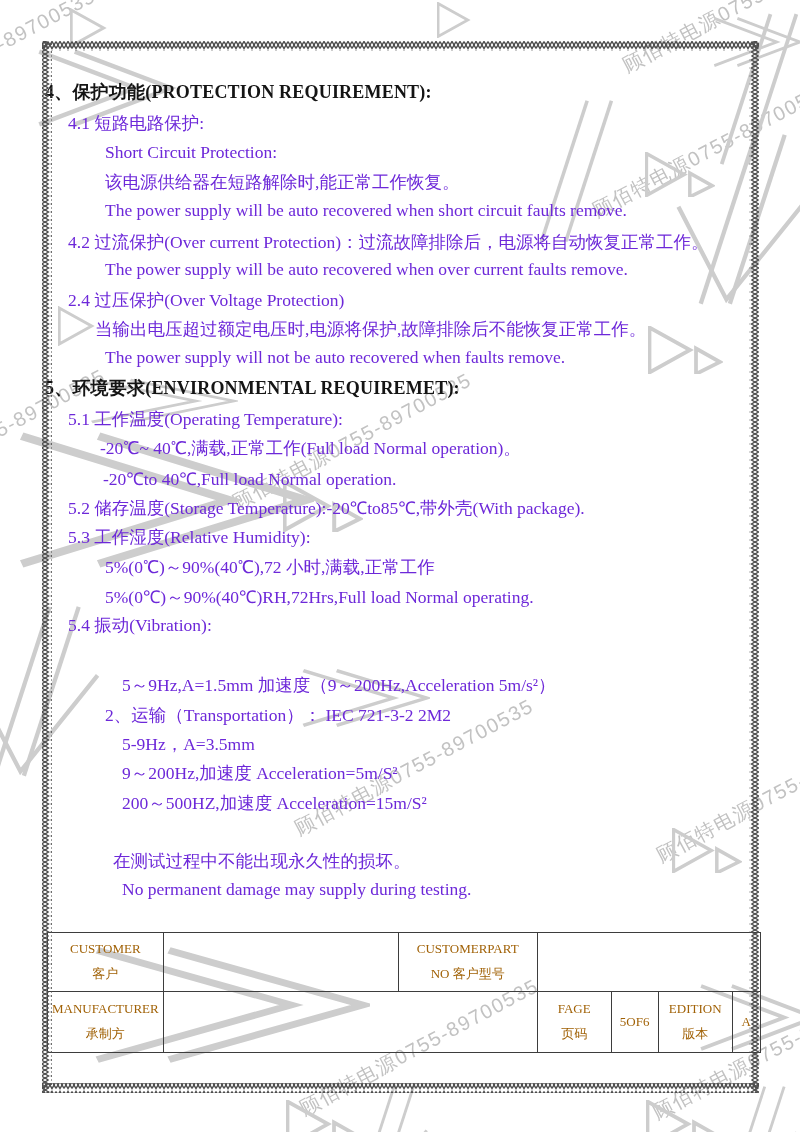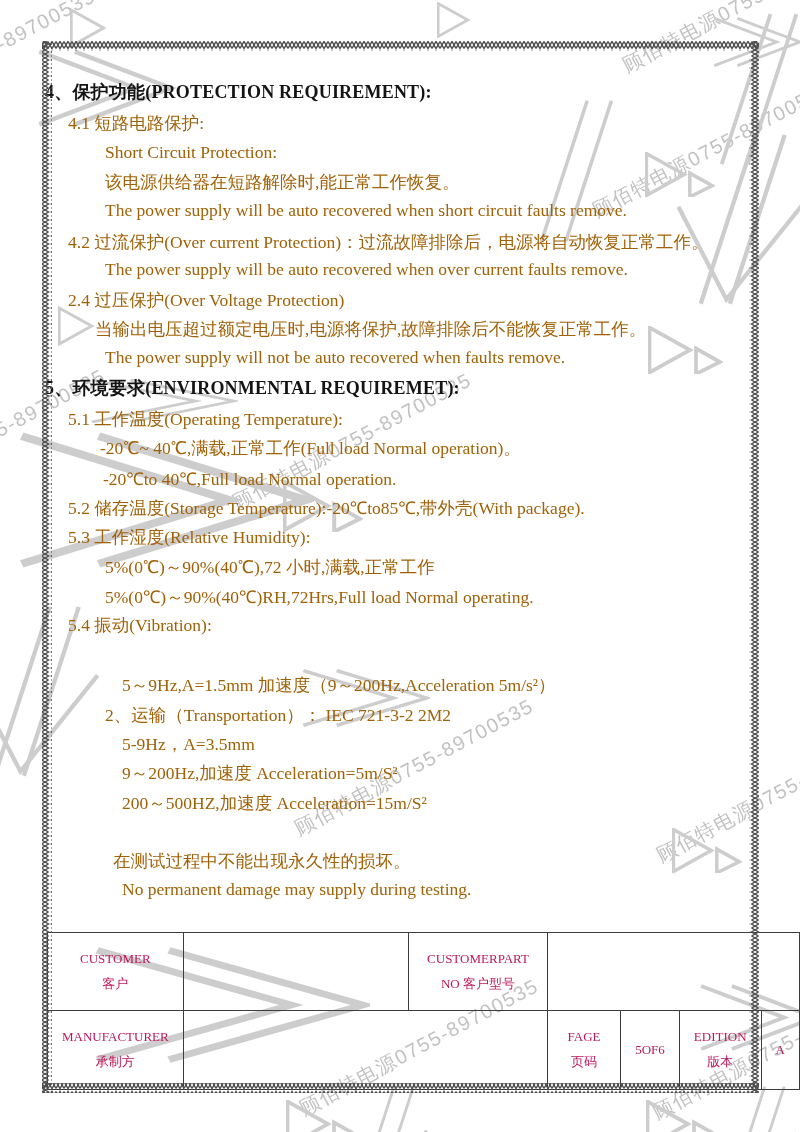--- a/index.html
+++ b/index.html
@@ -20,30 +20,30 @@
   }
   
   .page-border{position:absolute;left:0;top:0;z-index:2;pointer-events:none;}
   
   .content{position:absolute;inset:0;z-index:1;}
   .heading{
     position:absolute;font-size:18px;font-weight:bold;color:#141414;
     white-space:nowrap;letter-spacing:0.2px;
   }
   .line{
-    position:absolute;font-size:17.5px;color:#a16207;white-space:nowrap;
+    position:absolute;font-size:17.5px;color:#6d28d9;white-space:nowrap;
   }
   
   table.footer{
     position:absolute;left:47px;top:932px;z-index:1;
     border-collapse:collapse;table-layout:fixed;
   }
   table.footer td{
-    border:1.6px solid #3d3d3d;padding:14px;text-align:center;
-    vertical-align:middle;font-size:13px;color:#be185d;overflow:hidden;
+    border:1.6px solid #3d3d3d;padding:4px;text-align:center;
+    vertical-align:middle;font-size:13px;color:#a16207;overflow:hidden;
   }
   .cell-2line span{display:block;line-height:1.9;}
 </style>
 </head>
 <body>
 
 <div class="wm-layer">
 
   <span class="wm-text" style="left:-148px;top:108px">顾佰特电源0755-89700535</span>
   <span class="wm-text" style="left:618px;top:55px">顾佰特电源0755-89700535</span>

